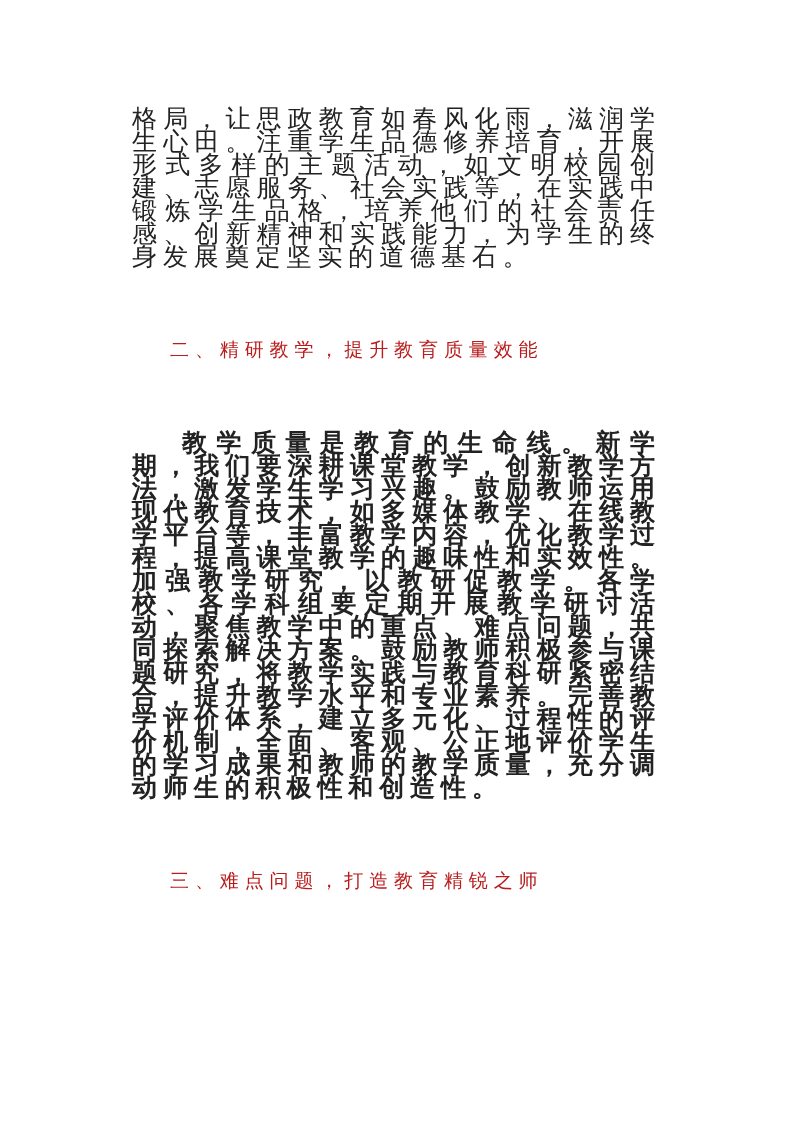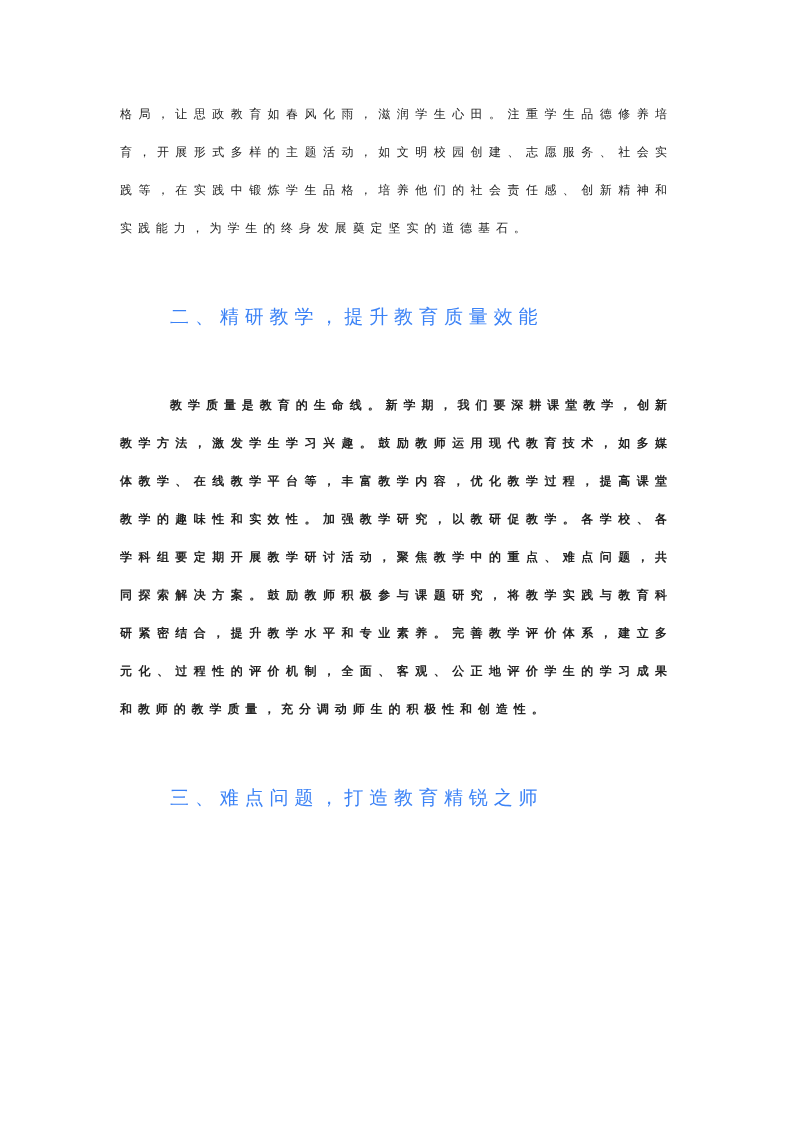--- a/index.html
+++ b/index.html
@@ -22,40 +22,40 @@
       height: 1122px;
       background: #ffffff;
     }
     .content {
       position: absolute;
       left: 120px;
       top: 95px;
       width: 553px;
     }
     .para {
-      margin: 0;
-      font-size: 12px;
-      line-height: 38px;
+      margin: 12px;
+      font-size: 25px;
+      line-height: 23px;
       letter-spacing: 5.9px;
       text-align: justify;
       text-align-last: left;
       word-break: break-all;
       color: #222222;
     }
     .para.indent {
       text-indent: 50px;
       font-weight: bold;
     }
     .heading {
       margin: 0;
       font-size: 19px;
       line-height: 40.6px;
       letter-spacing: 5.9px;
       text-indent: 50px;
-      color: #3b82f6;
+      color: #b91c1c;
       font-weight: normal;
     }
     .gap-after-para { height: 49px; }
     .gap-after-heading { height: 49px; }
   </style>
 </head>
 <body>
 
 <div class="page">
   <div class="content">

